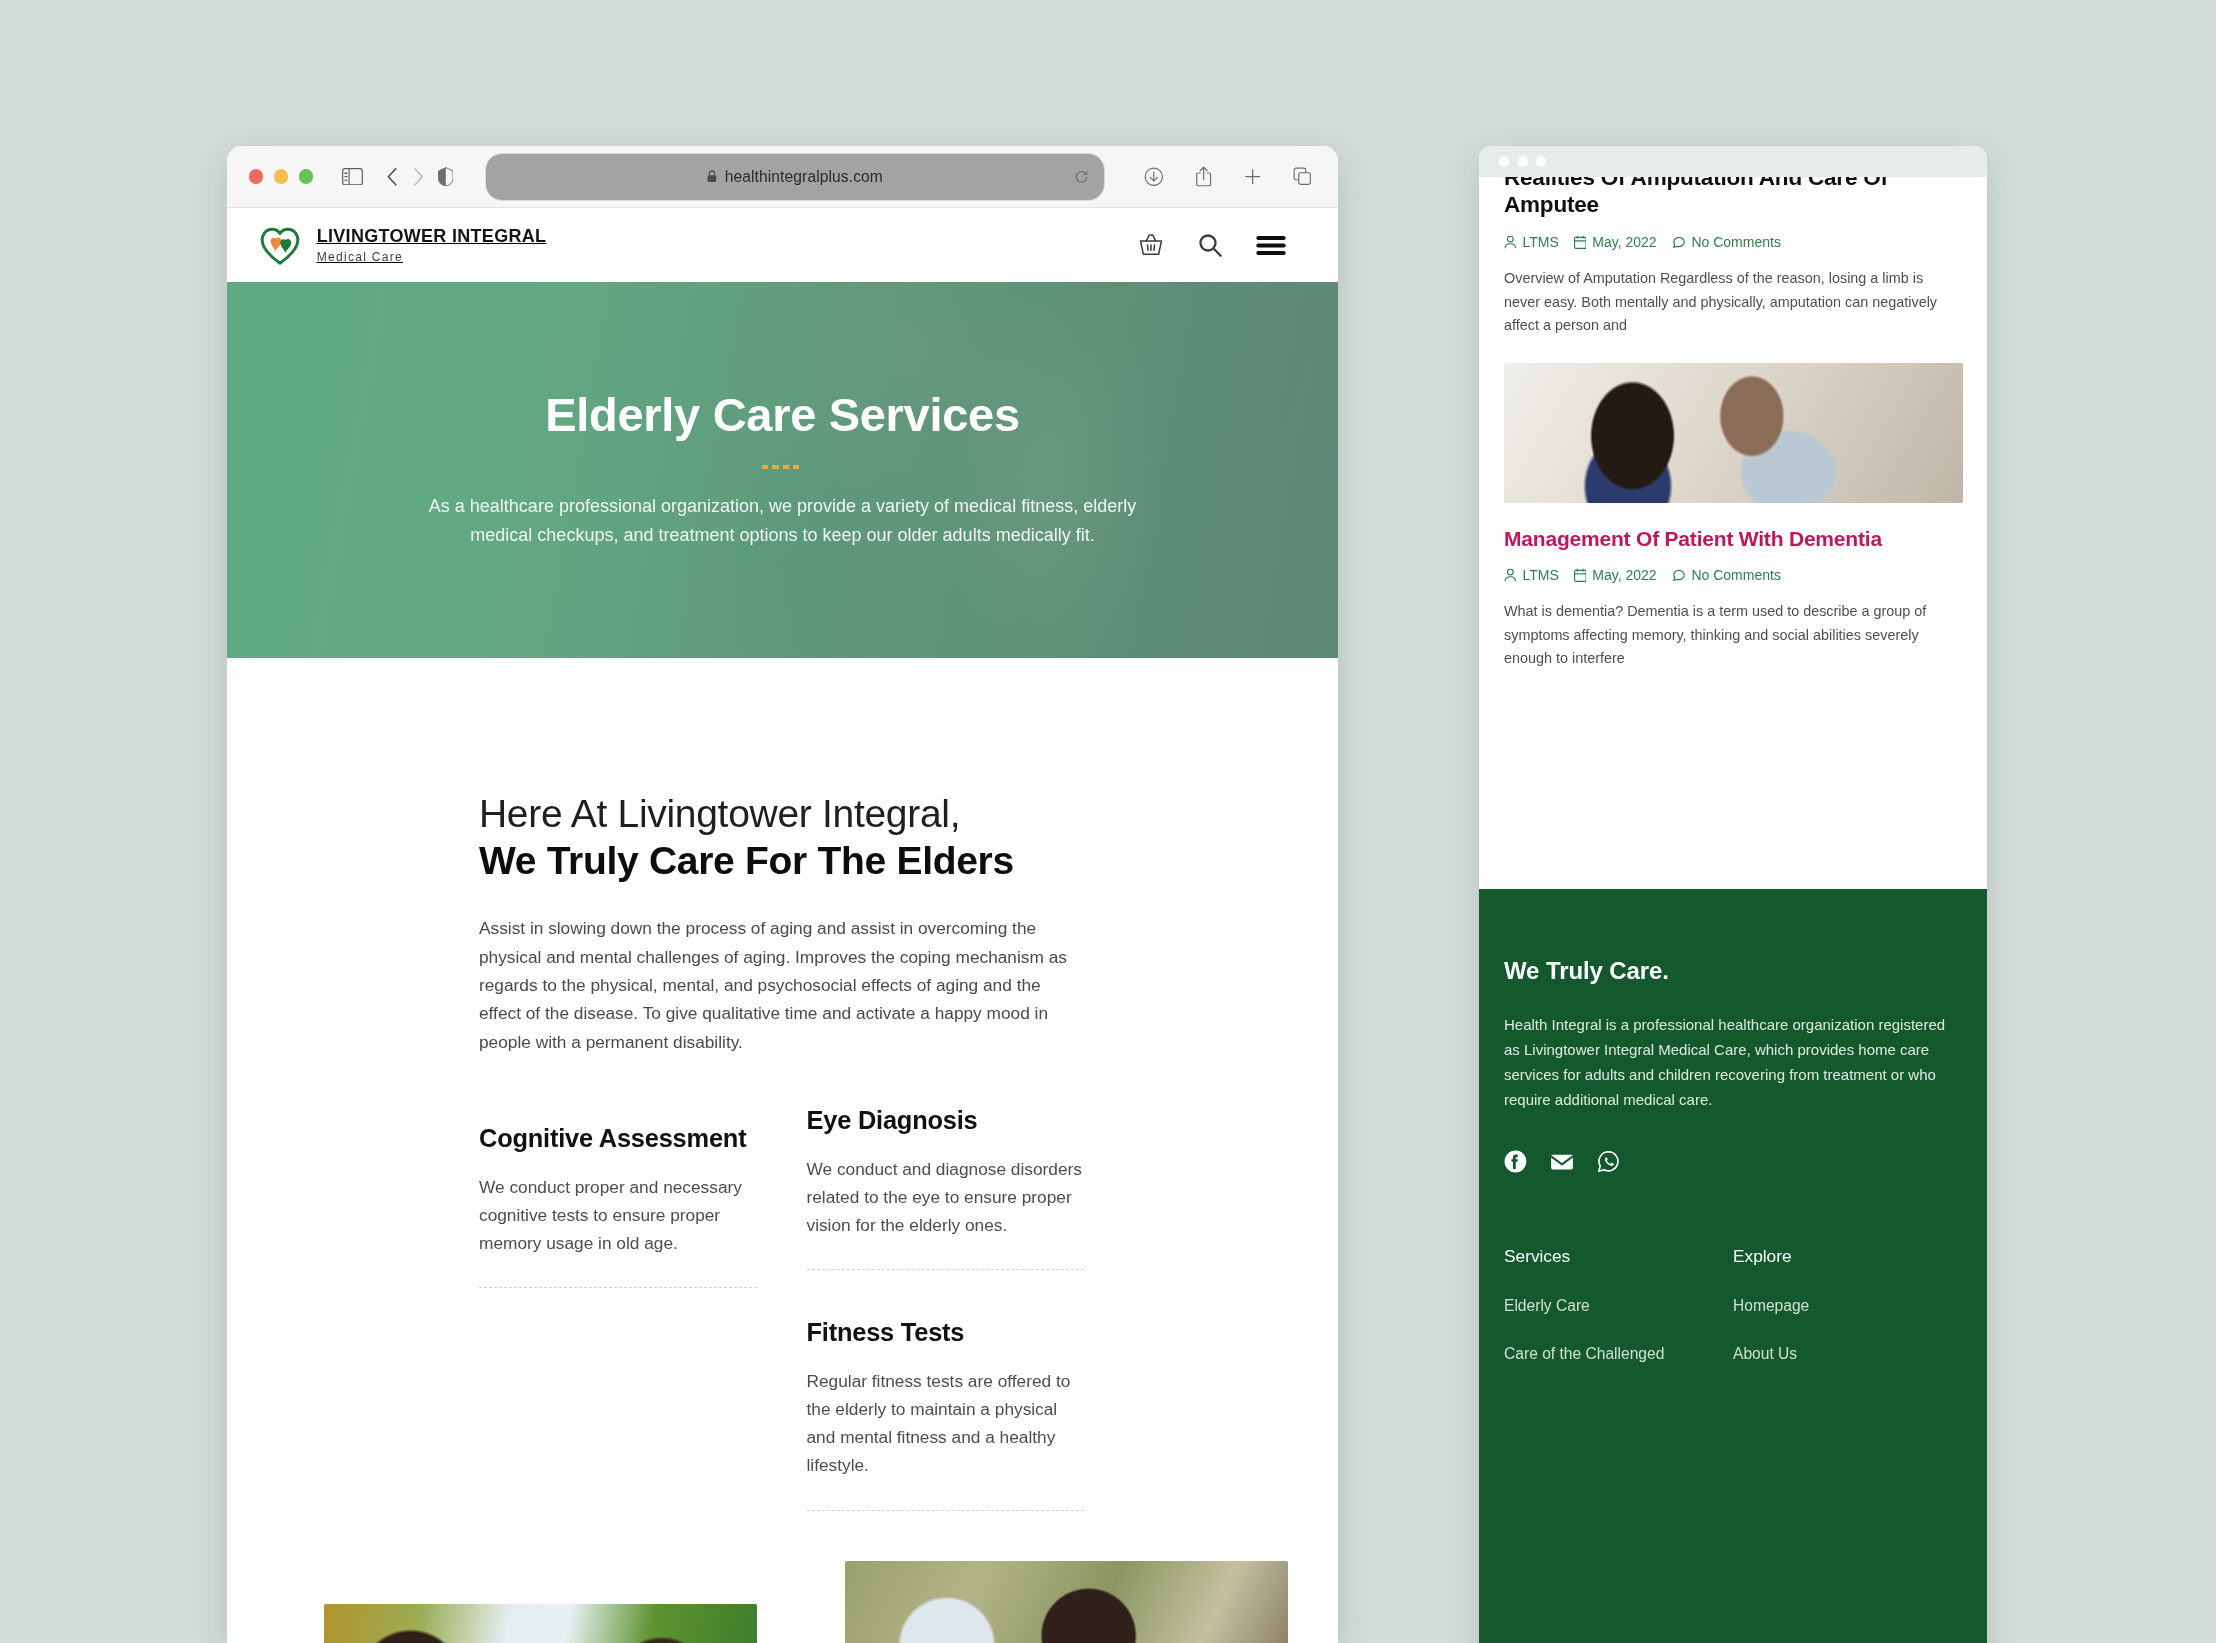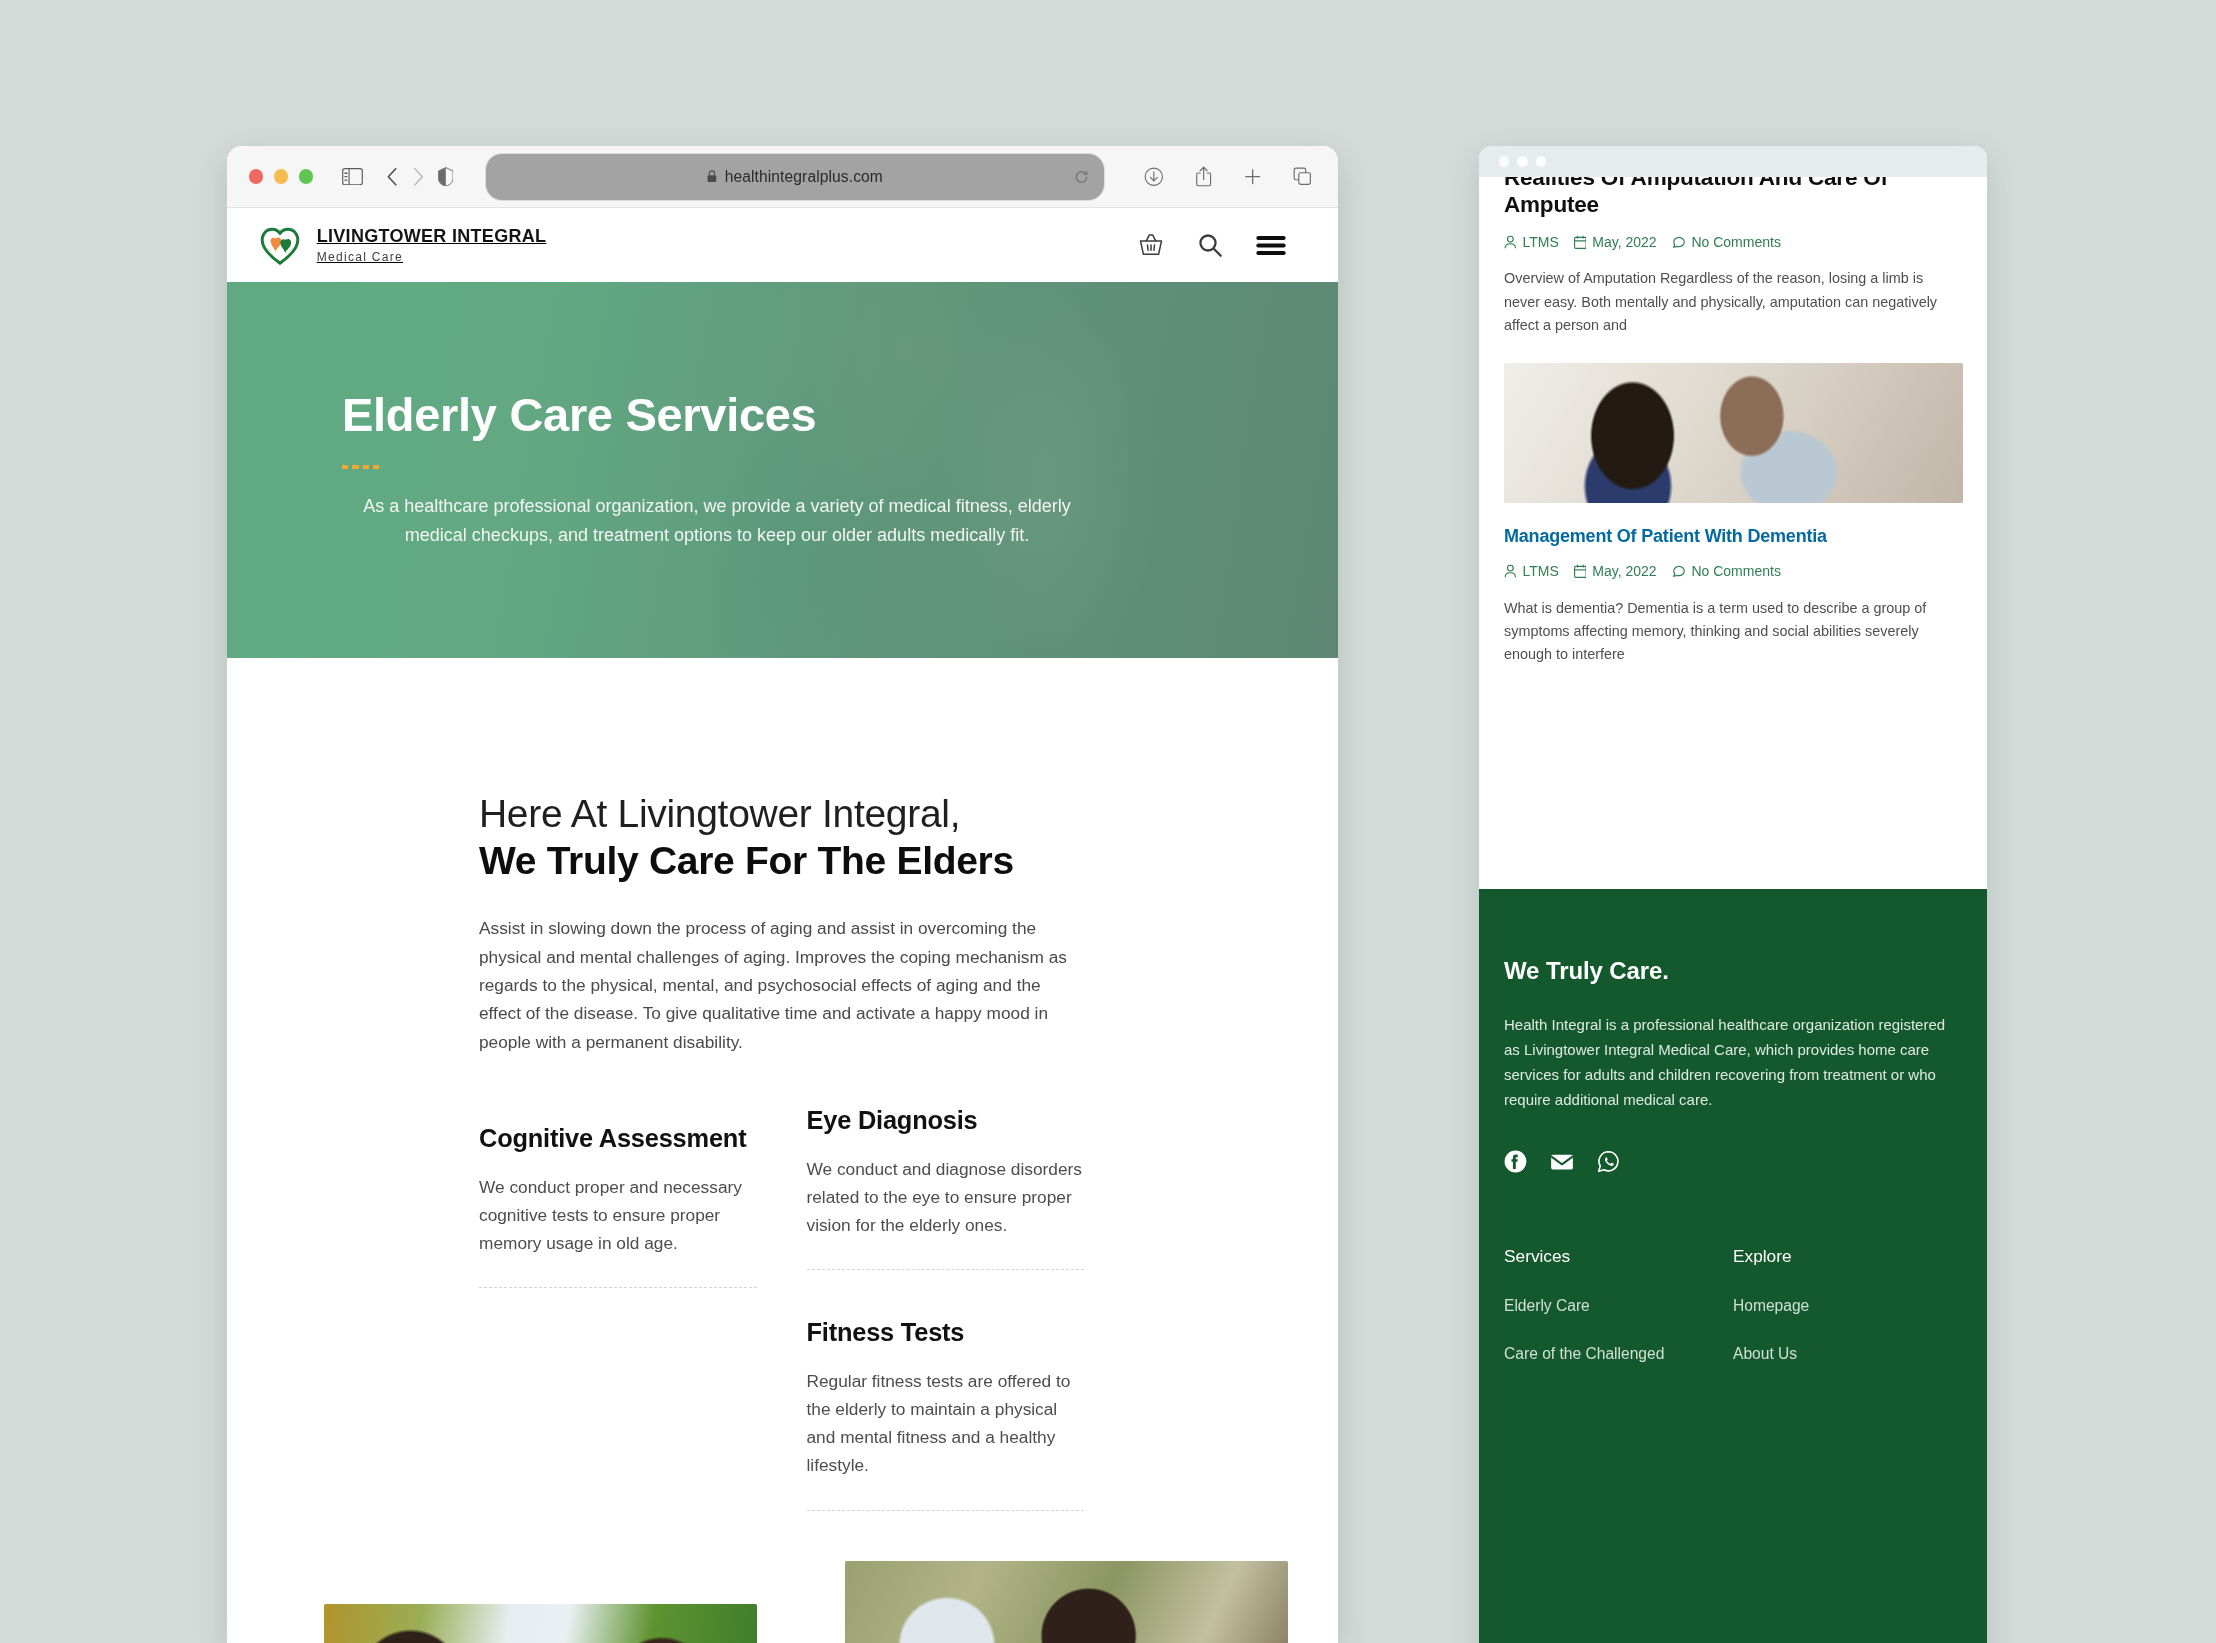--- a/index.html
+++ b/index.html
@@ -83,21 +83,21 @@
       radial-gradient(ellipse 173px 231px at 50% 75%, #6e8c7e 0%, rgba(110,140,126,0) 65%),
       linear-gradient(110deg, #7d9b86 0%, #8d9b82 45%, #9aa385 100%);
   }
   .hero-overlay {
     position: absolute; inset: 0;
     background: linear-gradient(100deg, #5faa83 0%, rgba(95,170,131,.92) 26%, rgba(86,150,122,.84) 58%, rgba(78,128,112,.80) 100%);
   }
   .hero-inner {
     position: relative; z-index: 2;
     height: 100%;
-    display: flex; flex-direction: column; align-items: flex-start; justify-content: center;
+    display: flex; flex-direction: column; align-items: center; justify-content: center;
     padding: 0 115px;
     text-align: center;
   }
   .hero-title {
     font-size: 47px; font-weight: 800; color: #fff; letter-spacing: -0.3px;
     line-height: 1.05;
   }
   .hero-divider {
     margin: 25.4px 0 23px;
     width: 42px; height: 4px;
@@ -178,21 +178,21 @@
 
   .art-img {
     margin-top: 26px; width: 459px; height: 140px; border-radius: 1.7px;
     background:
       radial-gradient(ellipse 69px 89px at 28% 52%, #241a14 0 58%, rgba(36,26,20,0) 62%),
       radial-gradient(ellipse 55px 69px at 54% 38%, #8c6e58 0 55%, rgba(140,110,88,0) 60%),
       radial-gradient(ellipse 87px 75px at 62% 78%, #b9c8d2 0 52%, rgba(185,200,210,0) 58%),
       radial-gradient(ellipse 75px 87px at 27% 88%, #2b3b6b 0 55%, rgba(43,59,107,0) 60%),
       linear-gradient(120deg, #efeeea 0%, #e3ddd3 35%, #d6cec2 62%, #c0b6a8 100%);
   }
-  .art-title2 { margin-top: 23px; font-size: 18px; font-weight: 800; color: #0369a1; line-height: 1.2; letter-spacing: -0.2px; }
+  .art-title2 { margin-top: 23px; font-size: 21px; font-weight: 800; color: #be185d; line-height: 1.2; letter-spacing: -0.2px; }
 
   .panel-footer {
     background: #14592d; padding: 68px 25px 0 25px; height: 755px;
   }
   .pf-title { font-size: 24px; font-weight: 800; color: #fff; letter-spacing: -0.1px; }
   .pf-text { margin-top: 26.6px; font-size: 15px; line-height: 1.68; color: #dfeadf; }
   .pf-social { display: flex; gap: 23px; margin-top: 38px; }
   .pf-cols { display: grid; grid-template-columns: 1fr 1fr; margin-top: 73px; }
   .pf-col-h { font-size: 17.3px; color: #ffffff; font-weight: 400; }
   .pf-link { font-size: 15.6px; color: #cfe0d2; margin-top: 30px; }

